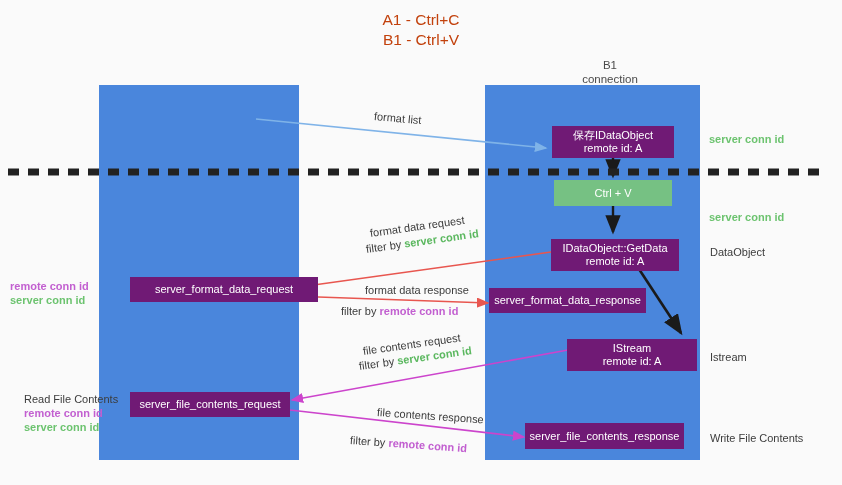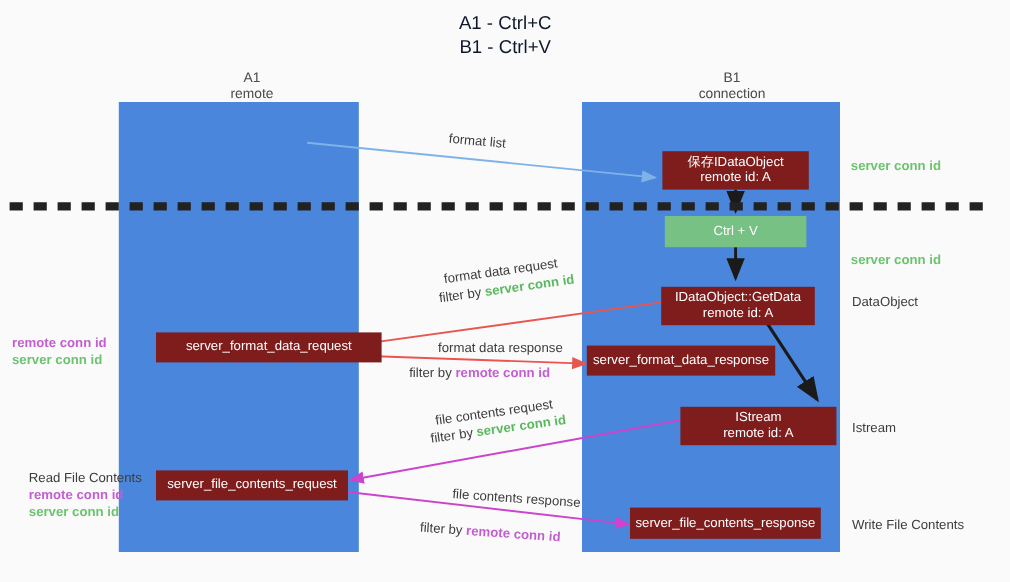--- a/index.html
+++ b/index.html
@@ -22,21 +22,21 @@
   }
   .abs { position: absolute; }
 
   
   .title {
     left: 0;
     top: 10px;
     width: 842px;
     text-align: center;
     font-size: 15.5px;
-    color: #0f172a;
+    color: #c2410c;
     line-height: 20px;
     white-space: pre-line;
   }
 
   
   .lane-header {
     text-align: center;
     font-size: 11.5px;
     color: #4a4a4a;
     line-height: 14px;
@@ -57,21 +57,21 @@
     align-items: center;
     justify-content: center;
     text-align: center;
     color: #ffffff;
     font-size: 11px;
     line-height: 13px;
     padding: 2px 4px;
   }
   .node .ln { display: block; white-space: nowrap; }
   .node-green { background: #76c183; }
-  .node-orange { background: #7f1d1d; }
+  .node-orange { background: #701a75; }
 
   
   .edge-label {
     font-size: 11px;
     color: #3c3c3c;
     white-space: nowrap;
     transform-origin: left center;
   }
   .edge-label .hl-server { color: #5cb860; font-weight: bold; }
   .edge-label .hl-remote { color: #c25fd0; font-weight: bold; }
@@ -88,24 +88,20 @@
   .side-note .c-plain  { color: #3c3c3c; }
 </style>
 </head>
 <body>
 
 <div id="canvas">
 
   <div class="abs title">A1 - Ctrl+C
 B1 - Ctrl+V</div>
 
-  <div class="abs lane-header" style="left:125px; top:58px; width:170px;">
-    <span class="lh-name">A1</span>
-    <span class="lh-sub">remote</span>
-  </div>
   <div class="abs lane-header" style="left:525px; top:58px; width:170px;">
     <span class="lh-name">B1</span>
     <span class="lh-sub">connection</span>
   </div>
 
   <div class="abs lane" style="left:99px;  top:85px; width:200px; height:375px;"></div>
   <div class="abs lane" style="left:485px; top:85px; width:215px; height:375px;"></div>
 
   <svg class="abs" style="left:0; top:0;" width="842" height="485">
     <defs>

